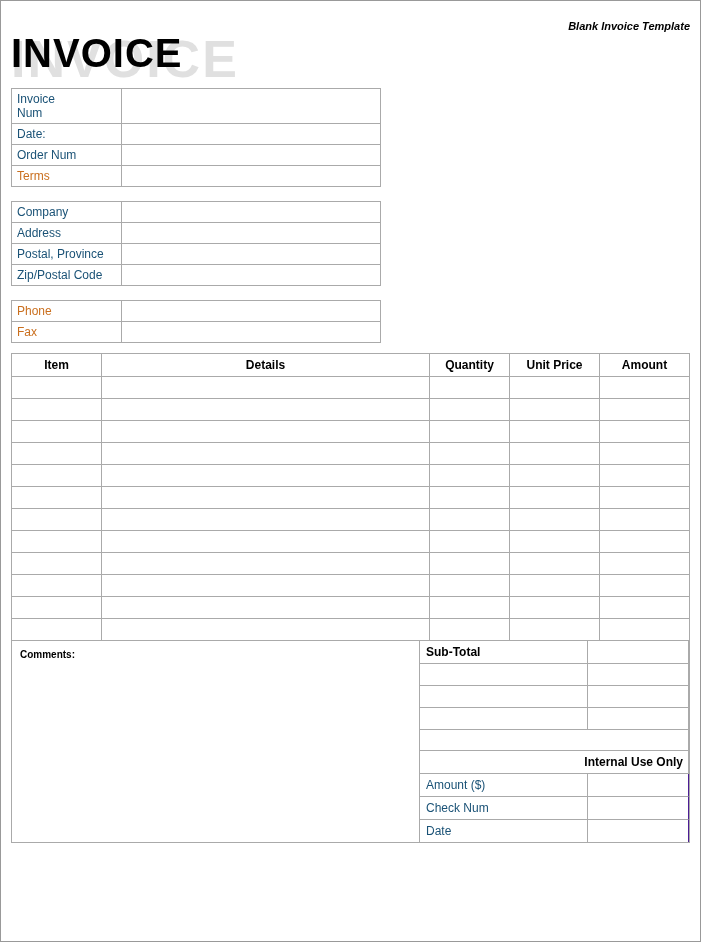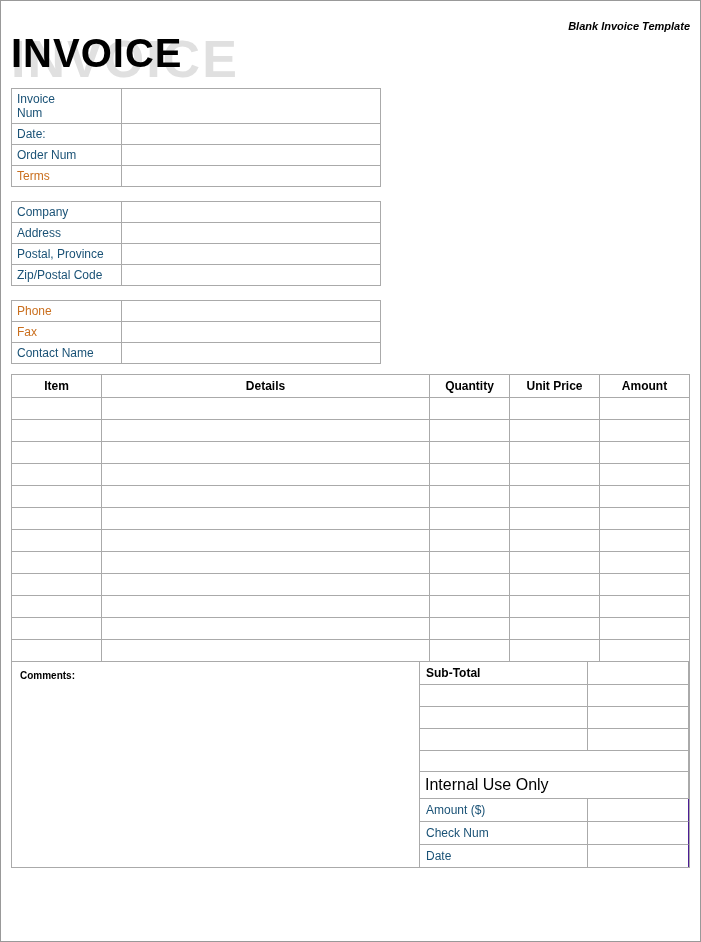--- a/index.html
+++ b/index.html
@@ -143,24 +143,24 @@
       width: 100px;
     }
     .internal-use-row {
       display: flex;
       border-bottom: 1px solid #aaa;
       border-right: 1px solid #aaa;
       background: #fff;
     }
     .internal-use-label {
       flex: 1;
-      text-align: left;
-      font-weight: normal;
+      text-align: right;
+      font-weight: bold;
       padding: 4px 5px;
-      font-size: 16px;
+      font-size: 12px;
     }
     .internal-field-row {
       display: flex;
       border-bottom: 1px solid #aaa;
       border-right: 1px solid #4c1d95;
       align-items: center;
     }
     .internal-field-label {
       flex: 1;
       padding: 4px 6px;
@@ -224,24 +224,20 @@
 
   <div class="section-gap"></div>
 
   <div class="info-section">
     <div class="info-row">
       <div class="info-label orange">Phone</div>
       <div class="info-value"></div>
     </div>
     <div class="info-row">
       <div class="info-label orange">Fax</div>
-      <div class="info-value"></div>
-    </div>
-    <div class="info-row">
-      <div class="info-label">Contact Name</div>
       <div class="info-value"></div>
     </div>
   </div>
 
   <table class="items-table">
     <thead>
       <tr>
         <th class="th-item">Item</th>
         <th>Details</th>
         <th class="th-qty">Quantity</th>

